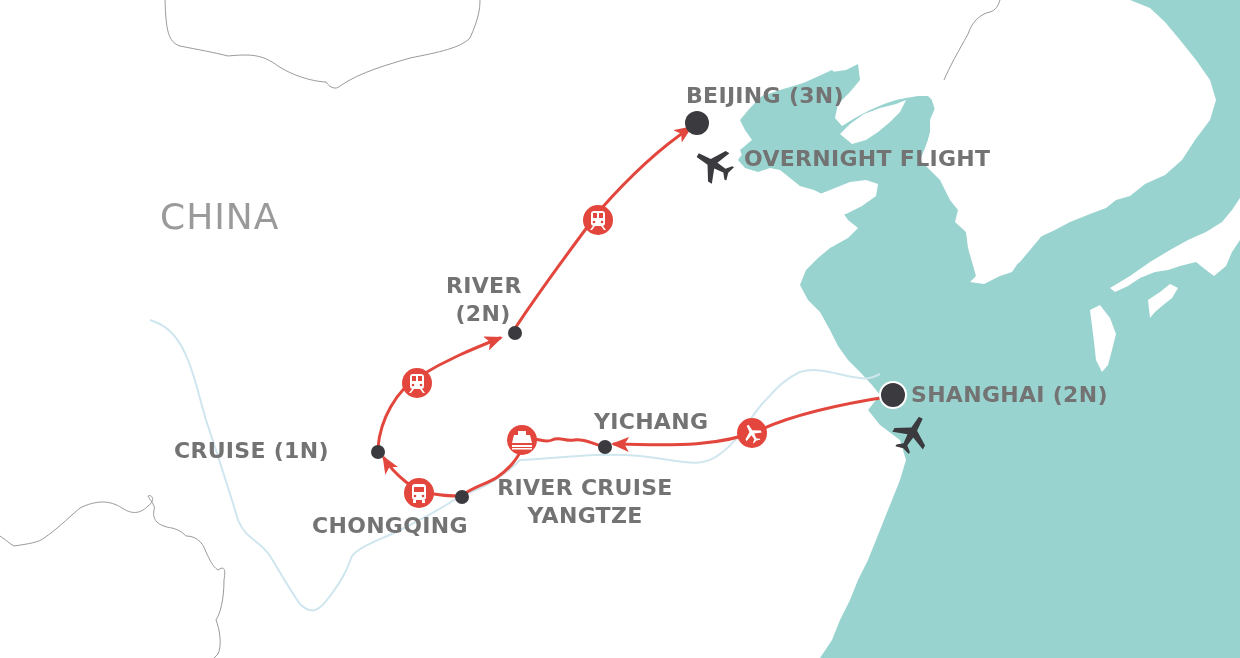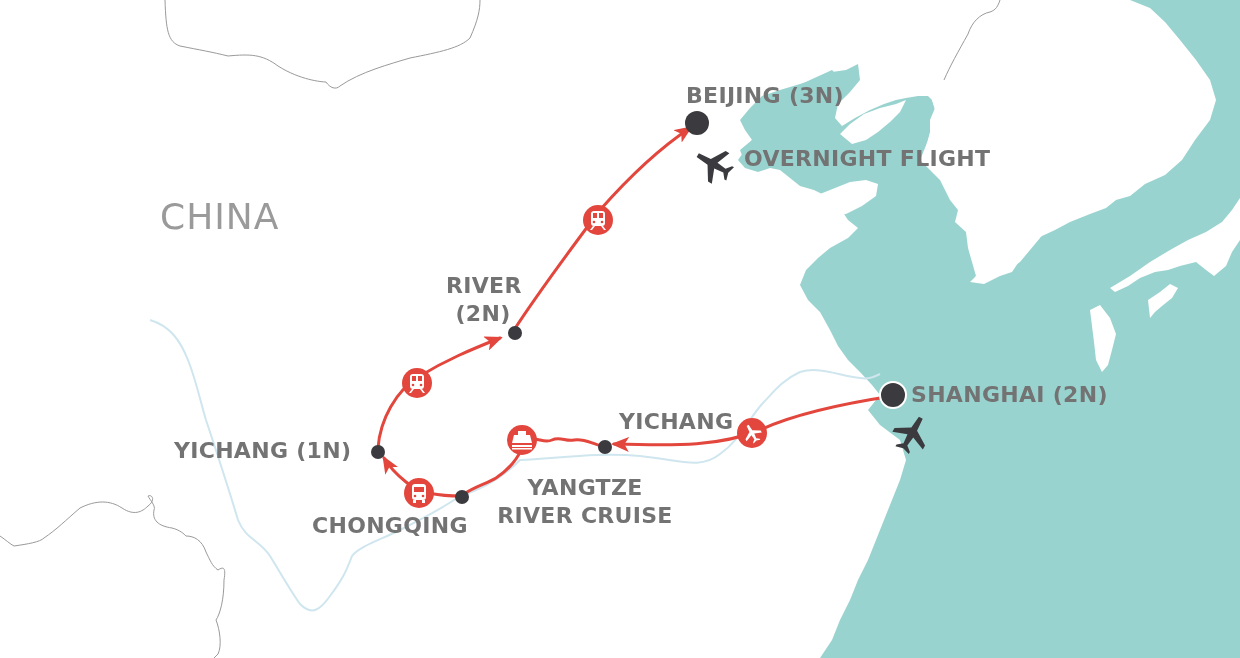--- a/index.html
+++ b/index.html
@@ -142,22 +142,22 @@
 <div class="country" style="left:160px; top:196px;">CHINA</div>
 
 <div class="lbl" style="left:686px; top:82px;">BEIJING (3N)</div>
 <div class="lbl" style="left:744px; top:145px;text-align:center;">OVERNIGHT FLIGHT</div>
 
 <div class="lbl center" style="left:446px; top:272px; width:74px;">
   <div>RIVER</div>
   <div>(2N)</div>
 </div>
 
-<div class="lbl" style="left:174px; top:437px;">YICHANG (1N)</div>
+<div class="lbl" style="left:174px; top:437px;">CRUISE (1N)</div>
 <div class="lbl" style="left:304px; top:512px;margin-left:8px;">CHONGQING</div>
-<div class="lbl" style="left:619px; top:408px;">YICHANG</div>
+<div class="lbl" style="left:594px; top:408px;">YICHANG</div>
 
 <div class="lbl center" style="left:496px; top:474px; width:178px;">
+  <div>RIVER CRUISE</div>
   <div>YANGTZE</div>
-  <div>RIVER CRUISE</div>
 </div>
 
 <div class="lbl" style="left:911px; top:381px;text-align:right;">SHANGHAI (2N)</div>
 
 </body></html>

